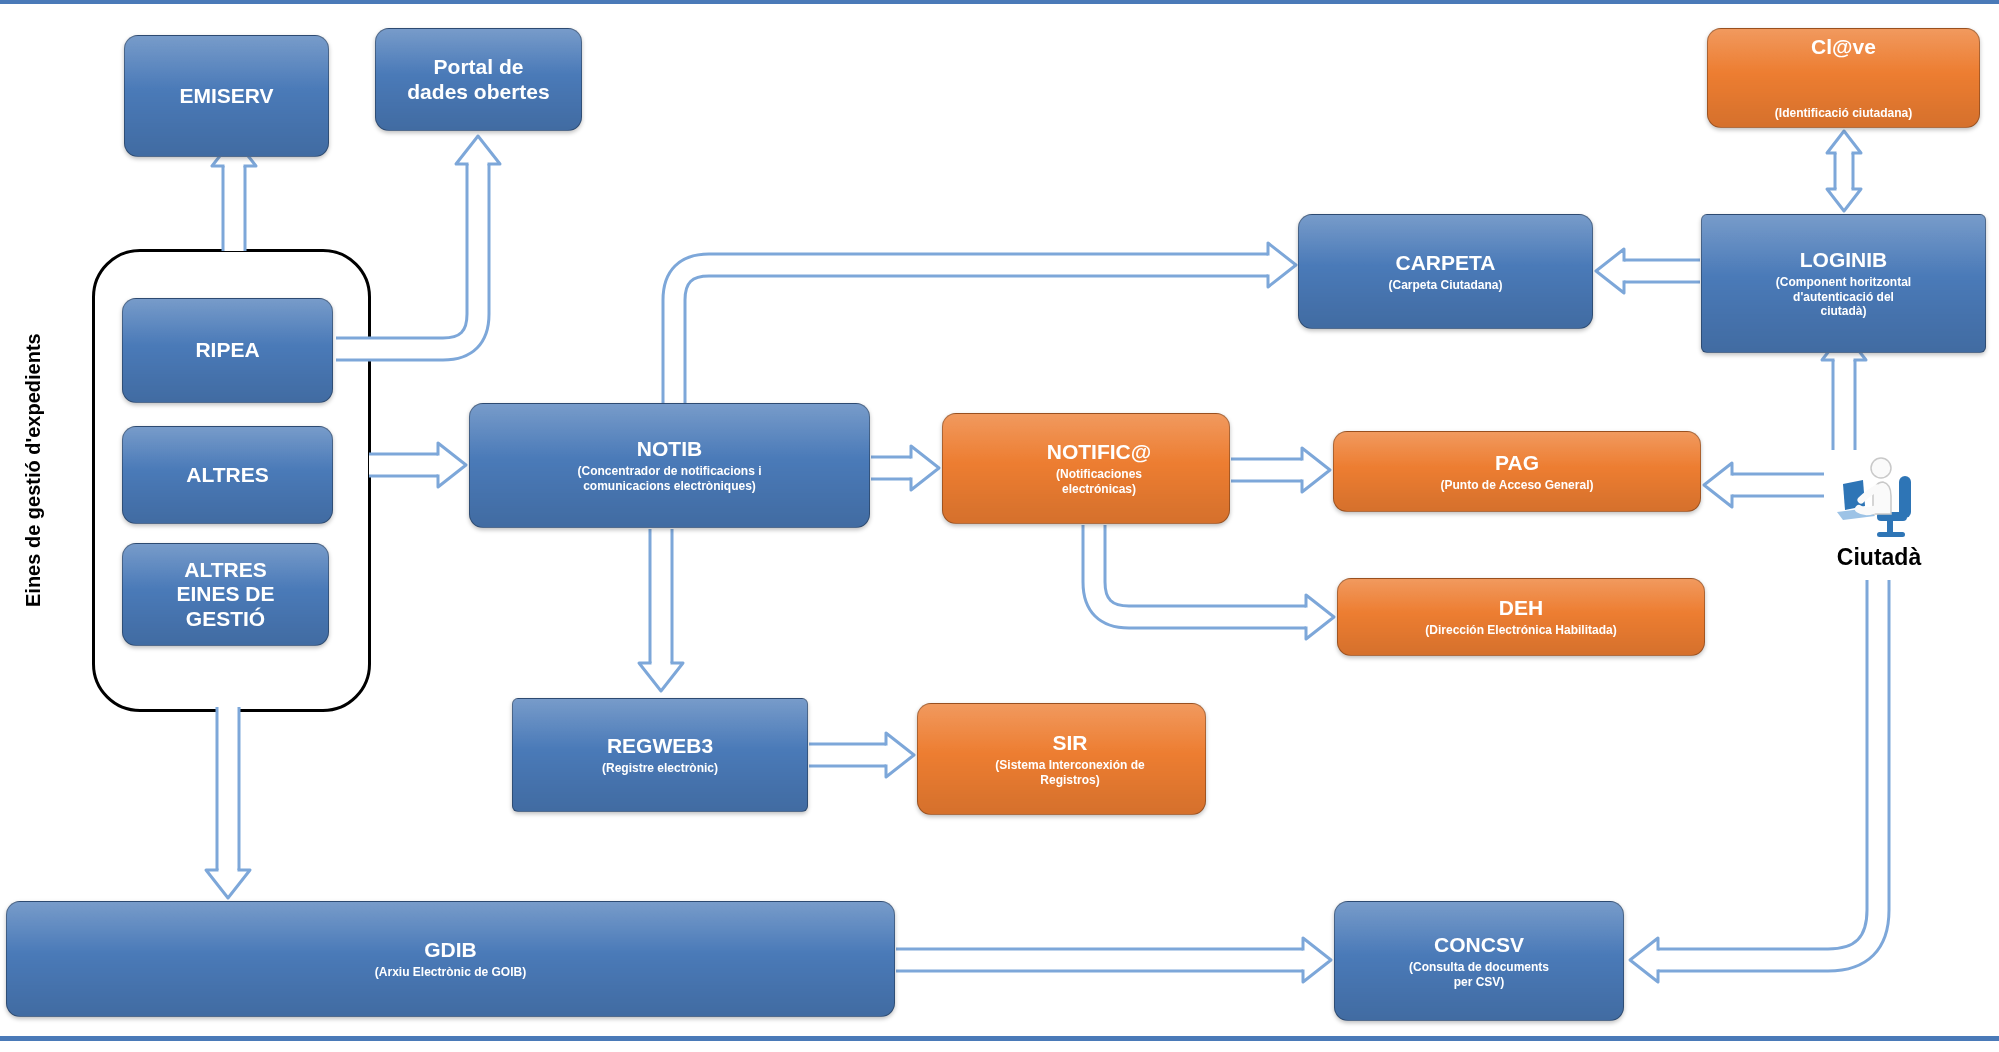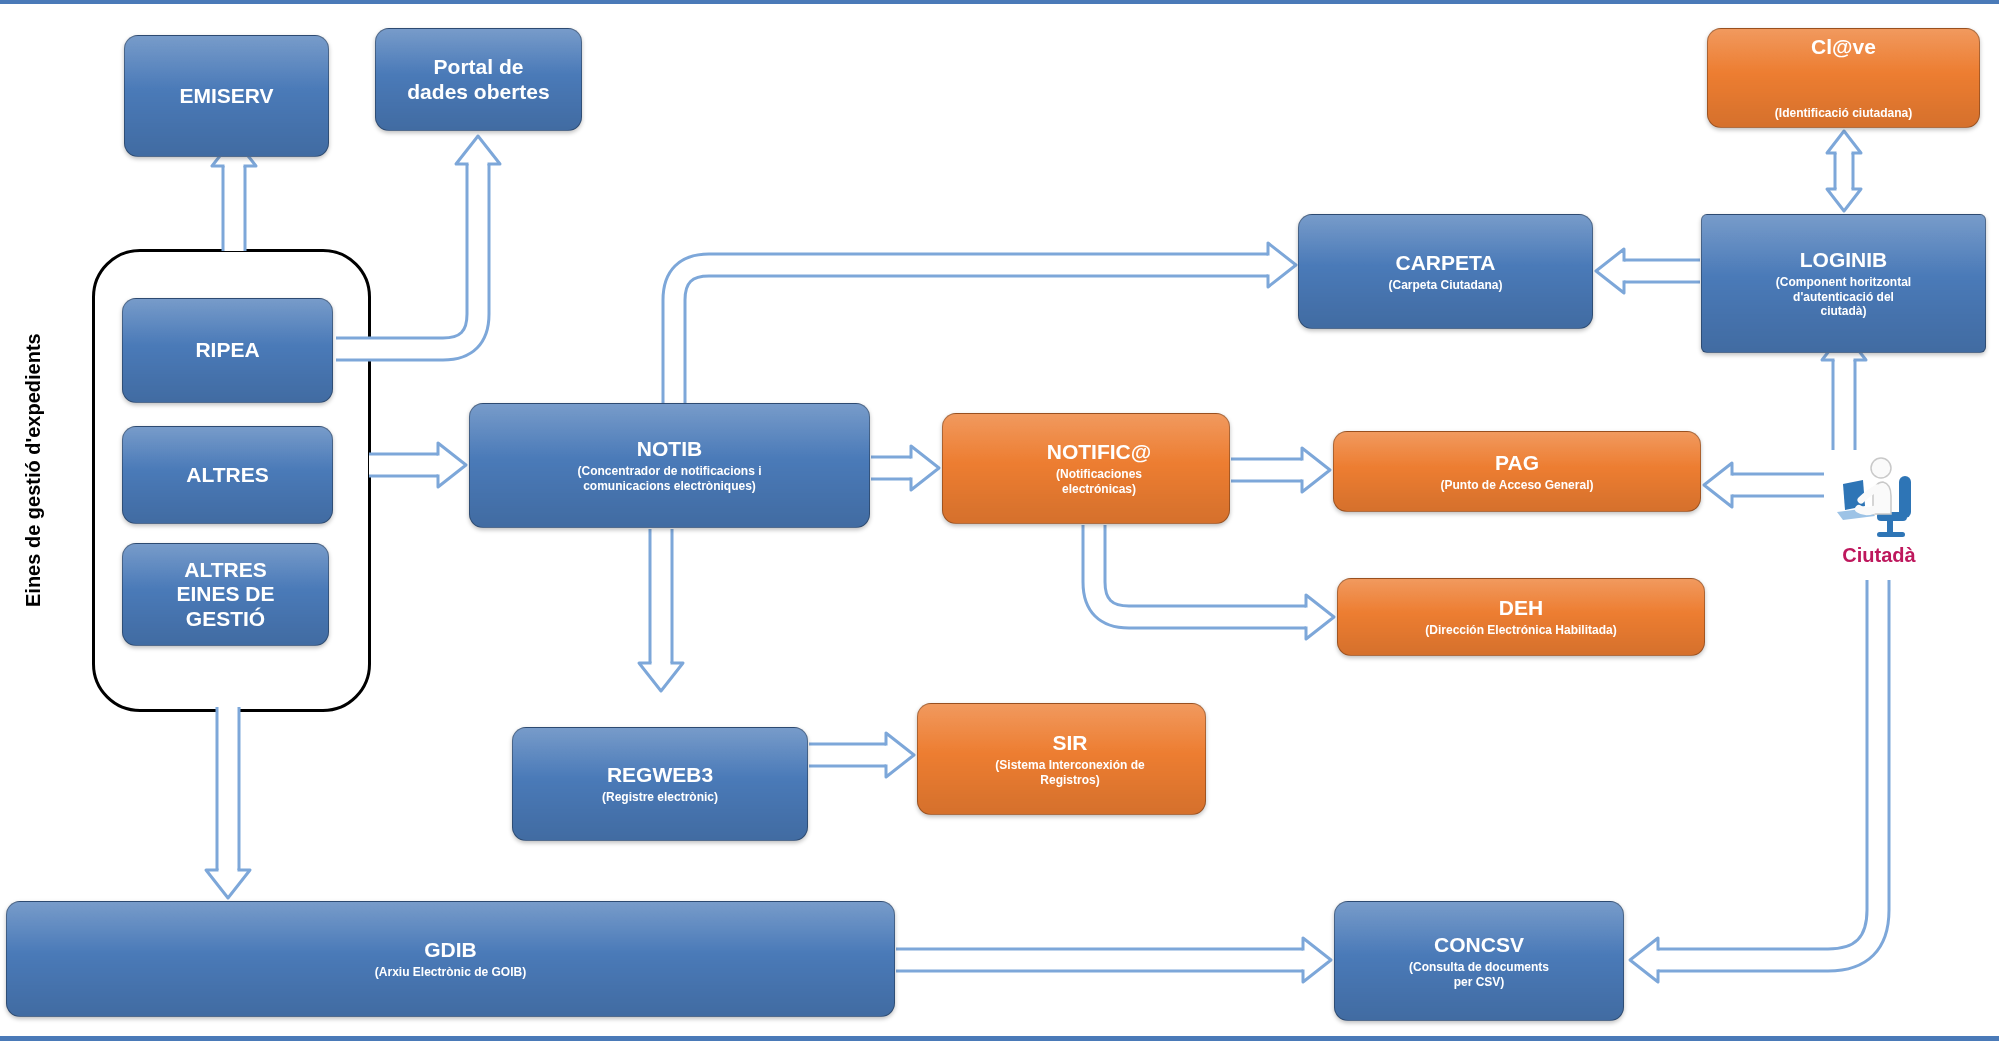--- a/index.html
+++ b/index.html
@@ -55,21 +55,21 @@
   .vlabel{
     position:absolute;z-index:4;
     writing-mode:vertical-rl;transform:rotate(180deg);
     display:flex;align-items:center;justify-content:center;
     font-weight:bold;font-size:20px;color:#000;
     width:34px;
   }
   .citizen{position:absolute;z-index:12;}
   .citizen-label{
     position:absolute;z-index:12;
-    font-weight:bold;font-size:20px;color:#be185d;text-align:center;
+    font-weight:bold;font-size:23px;color:#000000;text-align:center;
   }
 </style>
 </head>
 <body>
 
 <div class="stage">
 
   <div class="edge-line top"></div>
   <div class="edge-line bottom"></div>
 
@@ -215,21 +215,21 @@
   <div class="node orange" style="left:1333px;top:431px;width:368px;height:81px;">
     <div class="node-title">PAG</div>
     <div class="node-sub">(Punto de Acceso General)</div>
   </div>
 
   <div class="node orange" style="left:1337px;top:578px;width:368px;height:78px;">
     <div class="node-title">DEH</div>
     <div class="node-sub">(Dirección Electrónica Habilitada)</div>
   </div>
 
-  <div class="node blue" style="left:512px;top:727px;width:296px;height:114px;">
+  <div class="node blue" style="left:512px;top:698px;width:296px;height:114px;border-radius:6px;">
     <div class="node-title">REGWEB3</div>
     <div class="node-sub">(Registre electrònic)</div>
   </div>
 
   <div class="node orange" style="left:917px;top:703px;width:289px;height:112px;padding-left:27px;">
     <div class="node-title">SIR</div>
     <div class="node-sub">(Sistema Interconexión de
 Registros)</div>
   </div>
 

